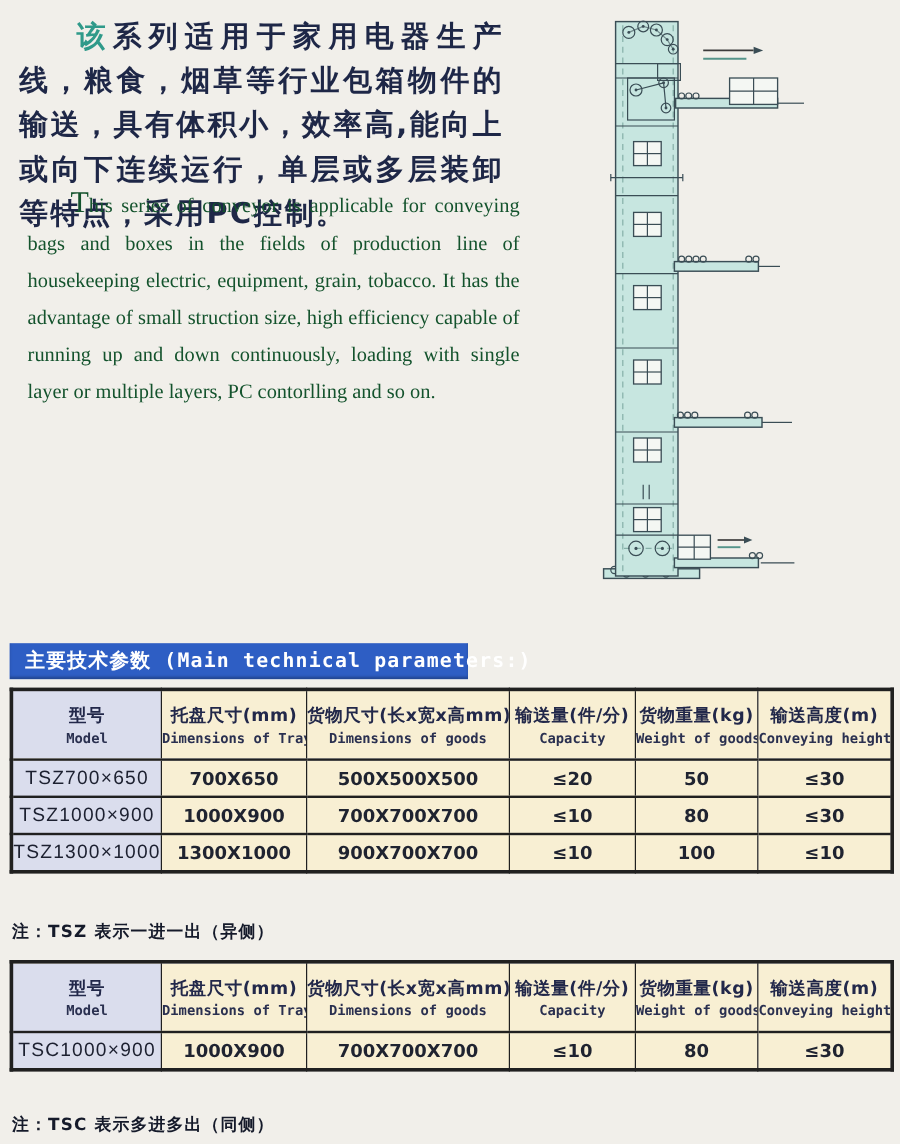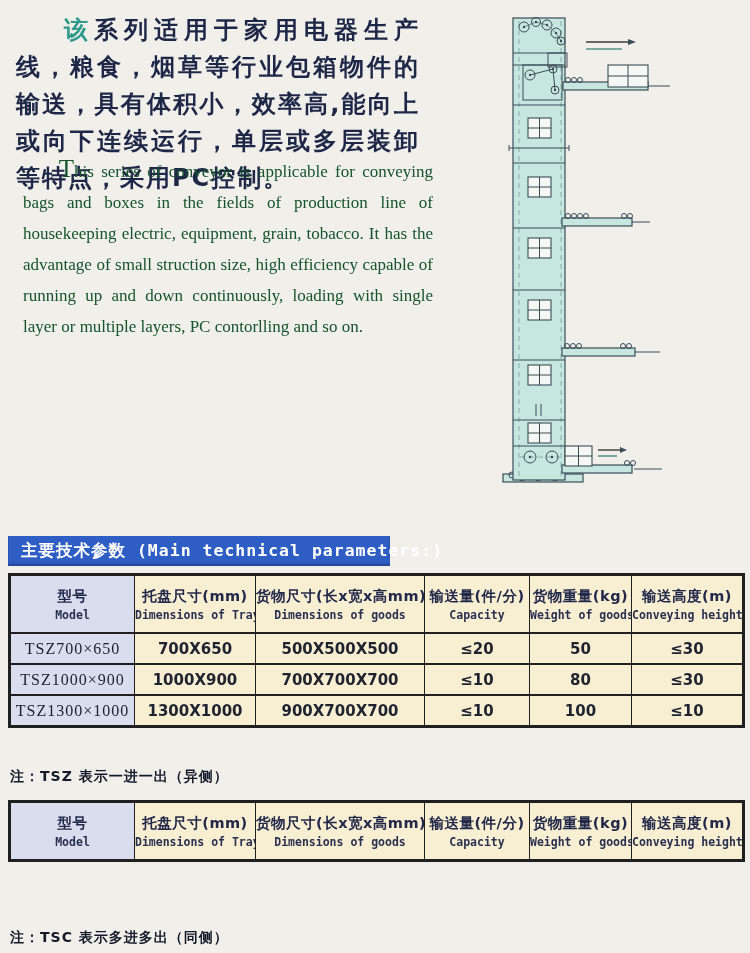--- a/index.html
+++ b/index.html
@@ -46,21 +46,21 @@
   table.t1{top:573px;} table.t2{top:800px;}
   table.spec th,table.spec td{
     text-align:center;vertical-align:middle;padding:0;
     border:1.5px solid var(--c-border);border-top-width:2px;border-bottom-width:2px;
     background:var(--c-data-bg);overflow:hidden;
   }
   table.spec th{height:56px;}
   table.spec td{height:29px;font-family:"DejaVu Sans",sans-serif;font-weight:bold;font-size:15px;color:#1f2330;}
   table.spec th.col0,table.spec td.col0{background:var(--c-model-bg);}
   table.spec td.col0{
-    font-family:Liberation Serif, serif;font-weight:normal;font-size:16px;
+    font-family:Liberation Sans, sans-serif;font-weight:normal;font-size:16px;
     letter-spacing:1px;color:#1c2030;
   }
   .h-zh{display:block;font-family:"DejaVu Sans",sans-serif;font-weight:bold;font-size:14.5px;
         color:#22284a;white-space:nowrap;letter-spacing:.5px;}
   .h-en{display:block;font-family:"DejaVu Sans Mono",monospace;font-size:11.5px;
         color:#2a3050;white-space:nowrap;margin-top:2px;text-align:center;}
   
   .note{
     position:absolute;left:10px;margin:0;
     font-family:"DejaVu Sans",sans-serif;font-weight:bold;
@@ -335,17 +335,25 @@
             <span class="h-zh">货物重量(kg)</span>
             <span class="h-en">Weight of goods</span>
           </th>
         <th>
             <span class="h-zh">输送高度(m)</span>
             <span class="h-en">Conveying height</span>
           </th>
       </tr>
     </thead>
     <tbody>
+        <tr>
+          <td class="col0">TSC1000×900</td>
+          <td class="col1">1000X900</td>
+          <td class="col2">700X700X700</td>
+          <td class="col3">≤10</td>
+          <td class="col4">80</td>
+          <td class="col5">≤30</td>
+        </tr>
       </tbody>
   </table>
   <p class="note note2">注：TSC 表示多进多出（同侧）</p>
 
 </div>
 
 </body></html>

